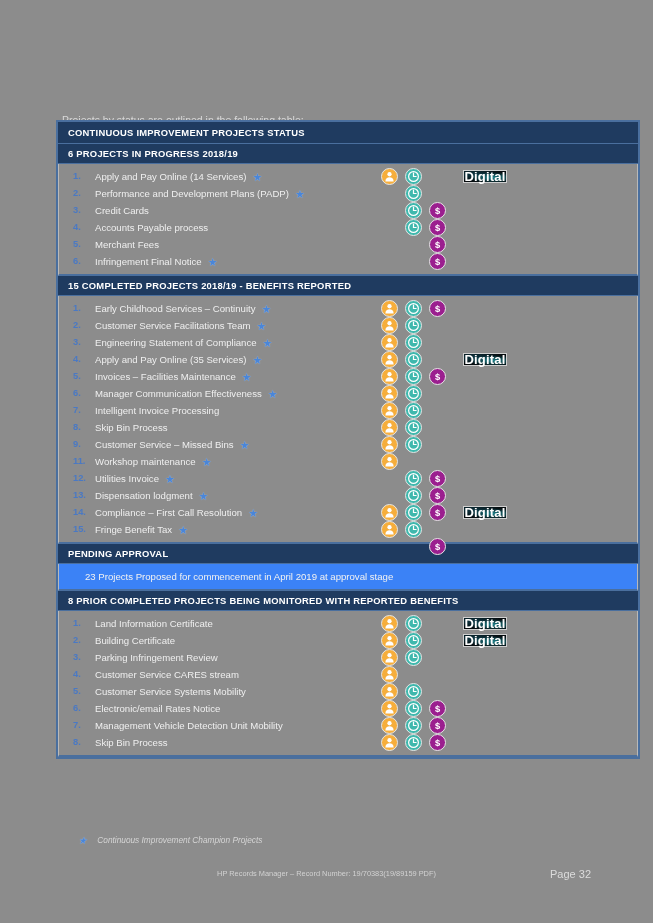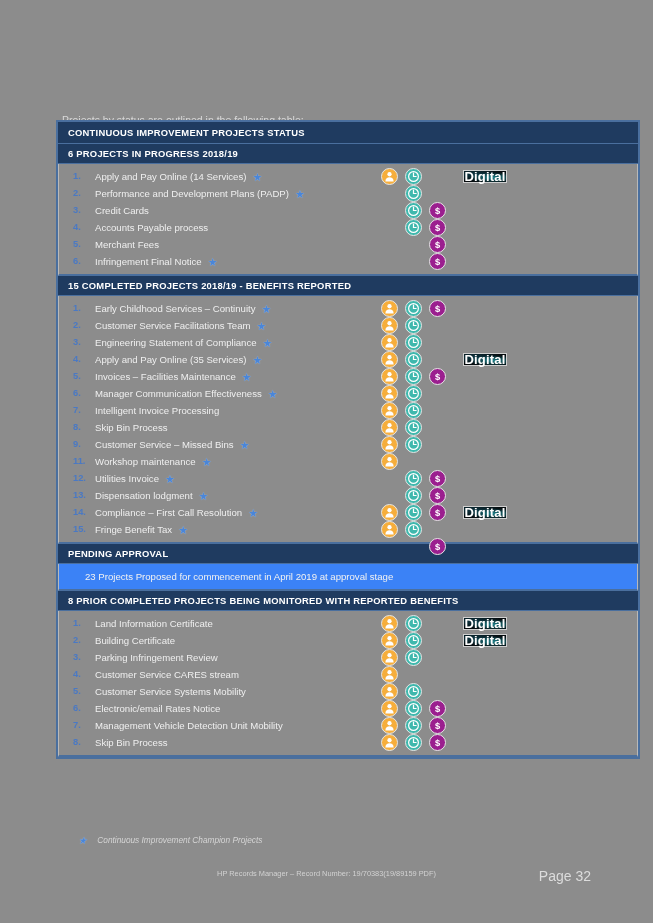--- a/index.html
+++ b/index.html
@@ -185,21 +185,21 @@
     width: 653px;
     top: 869px;
     text-align: center;
     font-size: 7.4px;
     color: #d2d2d2;
   }
   .page-no {
     position: absolute;
     right: 62px;
     top: 868px;
-    font-size: 14px;
+    font-size: 11px;
     color: #dcdcdc;
   }
 </style>
 </head>
 <body>
 
 <div class="page">
 
   <div class="intro">Projects by status are outlined in the following table:</div>
 

